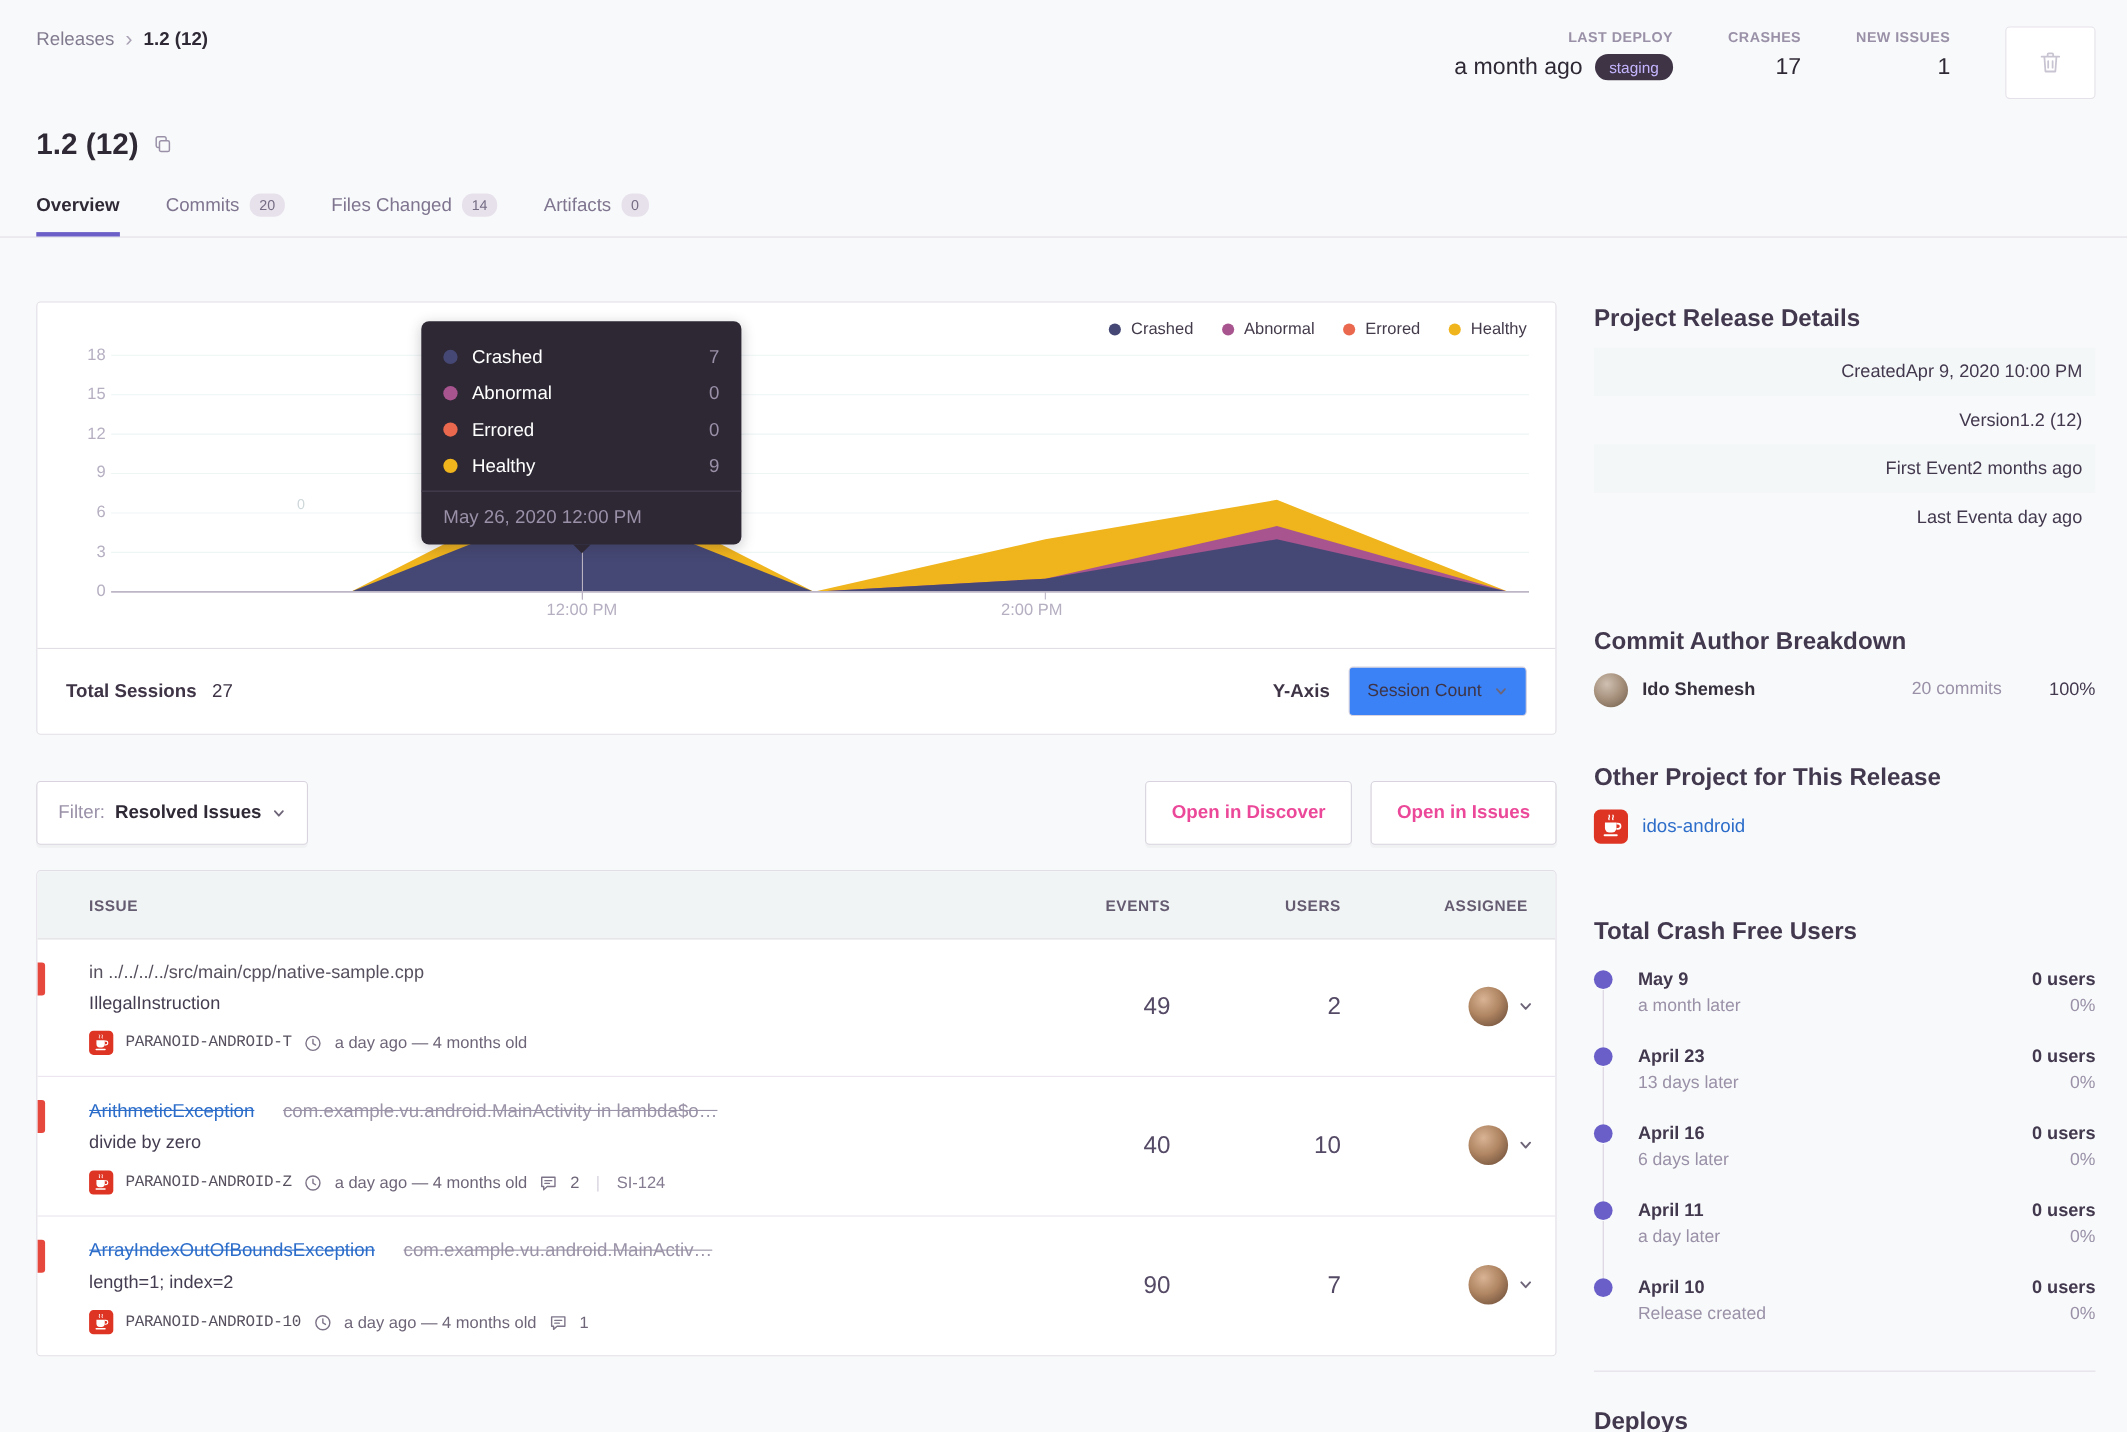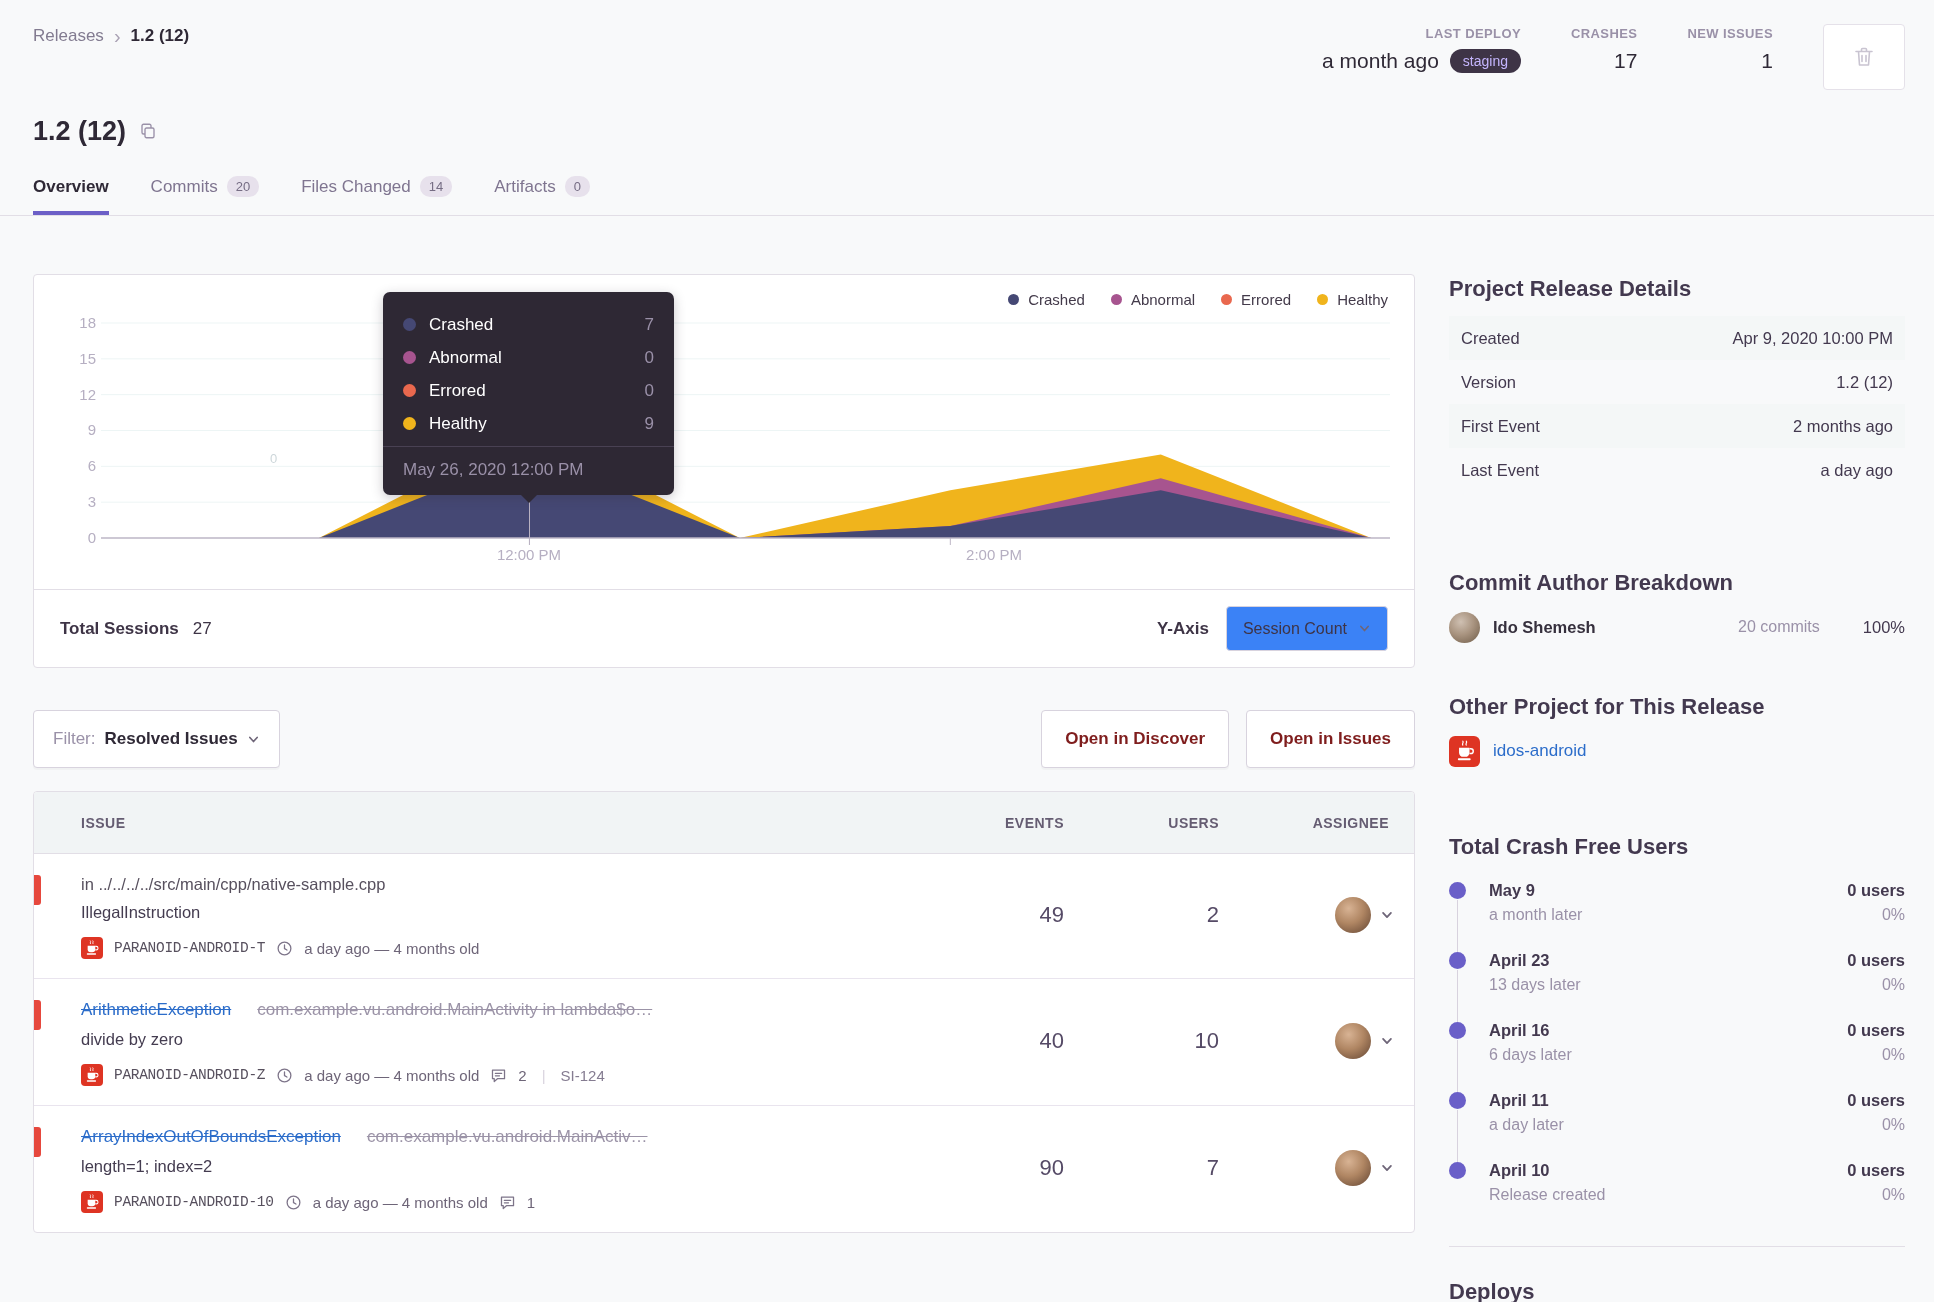--- a/index.html
+++ b/index.html
@@ -57,21 +57,21 @@
   .total-value{margin-left:14px;font-size:17px;color:#3e3446}
   .spacer{flex:1}
   .yaxis-label{font-size:17px;font-weight:700;color:#3e3446;margin-right:17px}
   .yaxis-select{height:45px;background:#3b82f6;border:1px solid #d8d3de;border-radius:4px;display:flex;align-items:center;gap:11px;padding:0 16px;font-size:16px;color:#3e3446;cursor:pointer}
 
   
   .issues-toolbar{margin-top:42px;display:flex;align-items:center;gap:17px}
   .filter-btn{height:58px;background:#fff;border:1px solid #d8d3de;border-radius:4px;box-shadow:0 2px 1px rgba(0,0,0,.03);display:flex;align-items:center;gap:9px;padding:0 19px;font-size:17px;cursor:pointer}
   .filter-label{color:#9a91a8}
   .filter-value{color:#2f2936;font-weight:700}
-  .action-btn{height:58px;background:#fff;border:1px solid #d8d3de;border-radius:4px;box-shadow:0 2px 1px rgba(0,0,0,.03);display:flex;align-items:center;padding:0 23px;font-size:17px;font-weight:700;color:#7f1d1d;cursor:pointer}
+  .action-btn{height:58px;background:#fff;border:1px solid #d8d3de;border-radius:4px;box-shadow:0 2px 1px rgba(0,0,0,.03);display:flex;align-items:center;padding:0 23px;font-size:17px;font-weight:700;color:#ec4899;cursor:pointer}
 
   
   .issues-card{margin-top:23px;background:#fff;border:1px solid #e2dee6;border-radius:4px;overflow:hidden}
   .grid-cols{display:grid;grid-template-columns:1fr 120px 155px 185px}
   .issues-header{height:62px;align-items:center;background:#f1f4f5;border-bottom:1px solid #e2dee6;font-size:14px;font-weight:700;letter-spacing:.5px;color:#655c72}
   .col-issue{padding-left:47px}
   .col-num{text-align:right;padding-right:10px}
   .col-assignee{text-align:right;padding-right:25px}
   .issue-row{position:relative;align-items:center;border-bottom:1px solid #e9e4ee;padding:16px 0 18px}
   .issue-row:last-child{border-bottom:none}
@@ -89,21 +89,21 @@
   .meta-pipe{color:#d9d4df;margin:0 4px}
   .short-id{color:#857c91}
   .num-cell{font-size:22px;color:#554a66;text-align:right;padding-right:10px}
   .assignee-cell{display:flex;align-items:center;justify-content:flex-end;gap:9px;padding-right:20px}
   .avatar{width:36px;height:36px;border-radius:50%;background:radial-gradient(circle at 38% 32%,#d8b394 0%,#b08663 45%,#7d5b43 80%,#5f4330 100%);flex:none}
   .chev{color:#6e6578;display:flex;cursor:pointer}
 
   
   .side-h2{font-size:22px;font-weight:700;color:#43394f;margin:0 0 14px}
   .detail-rows{margin-bottom:78px}
-  .detail-row{display:flex;justify-content:space-between;align-items:center;height:44px;padding:0 12px;font-size:16.5px;color:#43394f}
+  .detail-row{display:flex;justify-content:flex-end;align-items:center;height:44px;padding:0 12px;font-size:16.5px;color:#43394f}
   .detail-row.striped{background:#f4f7f7}
   .author-row{display:flex;align-items:center;gap:13px;margin-bottom:50px;height:34px}
   .author-avatar{width:31px;height:31px;border-radius:50%;background:radial-gradient(circle at 38% 32%,#cfc0b2 0%,#a99480 45%,#7d6a56 85%);flex:none}
   .author-name{font-size:16.5px;font-weight:700;color:#36303d;flex:1}
   .author-commits{font-size:16px;color:#9a91a8;margin-right:30px}
   .author-pct{font-size:16.5px;color:#43394f}
   .project-row{display:flex;align-items:center;gap:13px;margin-bottom:66px;height:34px}
   .project-link{font-size:17px;color:#2c6dca;cursor:pointer}
   .cfu-list{margin-bottom:0}
   .cfu-entry{position:relative;padding-left:40px;margin-bottom:26px;min-height:42px}
@@ -241,21 +241,21 @@
 
         <span class="y-label" style="top:37px">18</span>
         <span class="y-label" style="top:73px">15</span>
         <span class="y-label" style="top:109px">12</span>
         <span class="y-label" style="top:144px">9</span>
         <span class="y-label" style="top:180px">6</span>
         <span class="y-label" style="top:216px">3</span>
         <span class="y-label" style="top:252px">0</span>
 
         <span class="x-label" style="left:495px">12:00 PM</span>
-        <span class="x-label" style="left:960px">2:00 PM</span>
+        <span class="x-label" style="left:904px">2:00 PM</span>
 
         <span class="stray-zero">0</span>
 
         <div class="legend">
           <div class="legend-item">
             <span class="dot" style="background-color: rgb(69, 72, 116);"></span>
             <span>Crashed</span>
           </div>
           <div class="legend-item">
             <span class="dot" style="background-color: rgb(167, 84, 143);"></span>

